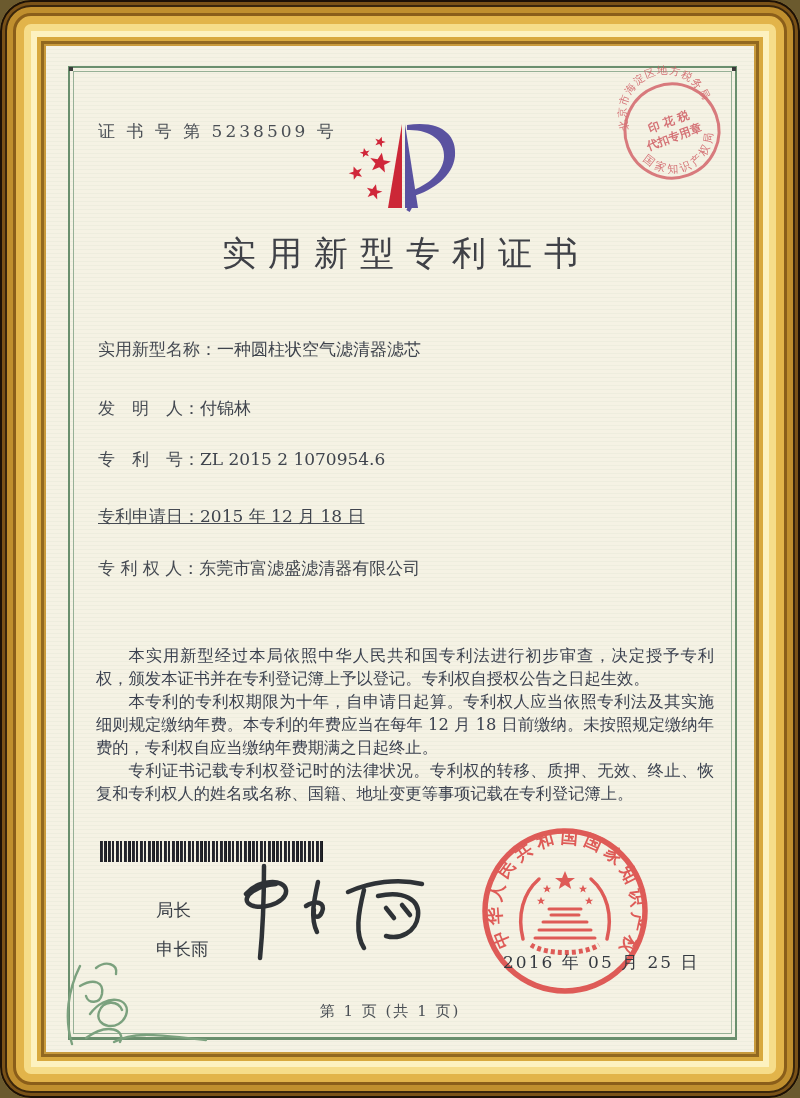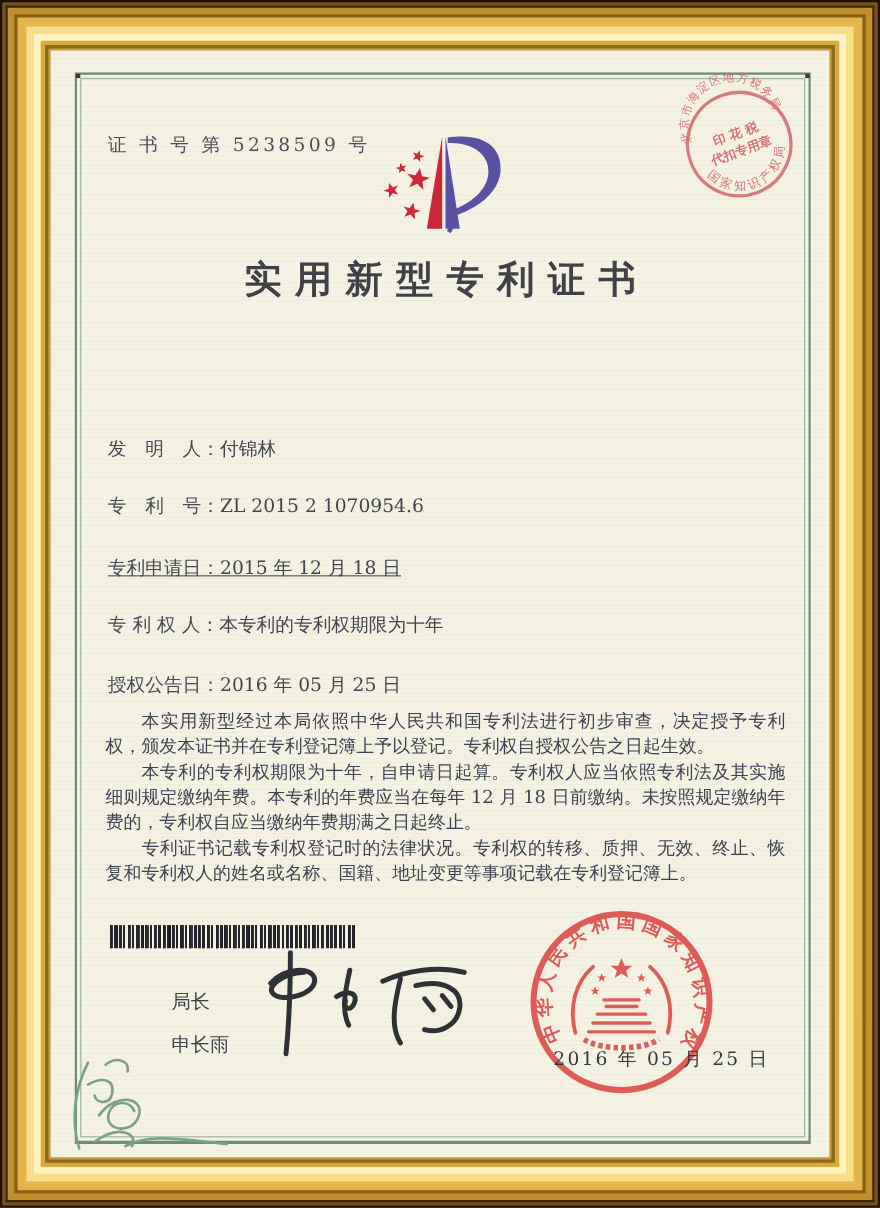--- a/index.html
+++ b/index.html
@@ -17,41 +17,42 @@
       inset 0 0 0 5px #7a5218,
       inset 0 0 0 7px #3a260c,
       inset 0 0 0 13px #c08f2e,
       inset 0 0 0 16px #8a5e1a,
       inset 0 0 0 24px #e2b44a,
       inset 0 0 0 31px #f6dd8a,
       inset 0 0 0 37px #fdf2c0,
       inset 0 0 0 41px #d8a93e,
       inset 0 0 0 44px #916820,
       inset 0 0 0 46px #c89a3c;
+    border-radius: 31px;
   }
   .green-border {
     position:absolute; left:68px; top:66px; width:669px; height:974px;
     border:2px solid #6a8f6e; border-bottom-width:3px;
   }
   .green-border::after {
     content:""; position:absolute; inset:3px;
     border:1px solid #96b096;
   }
   .corner-dot { position:absolute; width:4px; height:4px; background:#3a3a3a; }
   .dot-tl { left:-1px; top:-1px; }
   .dot-tr { right:-1px; top:-1px; }
 
   .cert-number {
     position:absolute; left:98px; top:120px;
     font-size:17px; letter-spacing:3px; color:#4a4f55;
   }
   .logo { position:absolute; left:328px; top:116px; }
   .title {
     position:absolute; left:0; right:0; top:231px; text-align:center;
-    font-size:34px; font-weight:bold; letter-spacing:12px; padding-left:12px;
+    font-size:34px; font-weight:normal; letter-spacing:12px; padding-left:12px;
     color:#3f4147;
   }
   .field-row {
     position:absolute; left:98px; font-size:17px; color:#454a52;
     white-space:nowrap;
   }
   .field-row .value { color:#3f444d; }
   .row-0 { top:338px; } .row-1 { top:397px; } .row-2 { top:448px; }
   .row-3 { top:505px;text-decoration:underline; } .row-4 { top:557px; } .row-5 { top:611px; }
 
@@ -124,34 +125,34 @@
       <path transform="translate(52,26) scale(0.55) rotate(18)" d="M0,-10 L2.9,-3.1 L10,-3.1 L4.2,1.2 L6.2,8.1 L0,4 L-6.2,8.1 L-4.2,1.2 L-10,-3.1 L-2.9,-3.1 Z"></path>
       <path transform="translate(37,37) scale(0.5) rotate(-12)" d="M0,-10 L2.9,-3.1 L10,-3.1 L4.2,1.2 L6.2,8.1 L0,4 L-6.2,8.1 L-4.2,1.2 L-10,-3.1 L-2.9,-3.1 Z"></path>
       <path transform="translate(52,47) scale(1.05) rotate(10)" d="M0,-10 L2.9,-3.1 L10,-3.1 L4.2,1.2 L6.2,8.1 L0,4 L-6.2,8.1 L-4.2,1.2 L-10,-3.1 L-2.9,-3.1 Z"></path>
       <path transform="translate(28,57) scale(0.7) rotate(-20)" d="M0,-10 L2.9,-3.1 L10,-3.1 L4.2,1.2 L6.2,8.1 L0,4 L-6.2,8.1 L-4.2,1.2 L-10,-3.1 L-2.9,-3.1 Z"></path>
       <path transform="translate(46,76) scale(0.8) rotate(14)" d="M0,-10 L2.9,-3.1 L10,-3.1 L4.2,1.2 L6.2,8.1 L0,4 L-6.2,8.1 L-4.2,1.2 L-10,-3.1 L-2.9,-3.1 Z"></path>
     </g>
   </svg>
 
   <div class="title">实用新型专利证书</div>
 
+  <div class="field-row row-0">
+    <span class="label">实用新型名称：</span><span class="value">一种圆柱状空气滤清器滤芯</span>
+  </div>
   <div class="field-row row-1">
     <span class="label">发　明　人：</span><span class="value">付锦林</span>
   </div>
   <div class="field-row row-2">
     <span class="label">专　利　号：</span><span class="value">ZL 2015 2 1070954.6</span>
   </div>
   <div class="field-row row-3">
     <span class="label">专利申请日：</span><span class="value">2015 年 12 月 18 日</span>
   </div>
   <div class="field-row row-4">
-    <span class="label">专 利 权 人：</span><span class="value">本专利的专利权期限为十年</span>
-  </div>
-  <div class="field-row row-5">
-    <span class="label">授权公告日：</span><span class="value">2016 年 05 月 25 日</span>
+    <span class="label">专 利 权 人：</span><span class="value">东莞市富滤盛滤清器有限公司</span>
   </div>
 
   <div class="body-text">
     <p>本实用新型经过本局依照中华人民共和国专利法进行初步审查，决定授予专利权，颁发本证书并在专利登记簿上予以登记。专利权自授权公告之日起生效。</p>
     <p>本专利的专利权期限为十年，自申请日起算。专利权人应当依照专利法及其实施细则规定缴纳年费。本专利的年费应当在每年 12 月 18 日前缴纳。未按照规定缴纳年费的，专利权自应当缴纳年费期满之日起终止。</p>
     <p>专利证书记载专利权登记时的法律状况。专利权的转移、质押、无效、终止、恢复和专利权人的姓名或名称、国籍、地址变更等事项记载在专利登记簿上。</p>
   </div>
 
   <div class="barcode"></div>
 
@@ -217,14 +218,15 @@
     <text font-size="10.5" letter-spacing="1.2" fill="#cf5c63" font-family="'DejaVu Serif',serif">
       <textPath href="#taxTop" startOffset="2">北京市海淀区地方税务局</textPath>
     </text>
     <text font-size="11" letter-spacing="3" fill="#cf5c63" font-family="'DejaVu Serif',serif">
       <textPath href="#taxBottom" startOffset="2">国家知识产权局</textPath>
     </text>
     <text x="74" y="68" text-anchor="middle" font-size="11.5" fill="#cf5c63" font-weight="bold" font-family="'DejaVu Serif',serif">印 花 税</text>
     <text x="74" y="84" text-anchor="middle" font-size="11.5" fill="#cf5c63" font-weight="bold" font-family="'DejaVu Serif',serif">代扣专用章</text>
   </svg>
 
+  <div class="footer">第 1 页 (共 1 页)</div>
 
 </div>
 
 </body></html>

